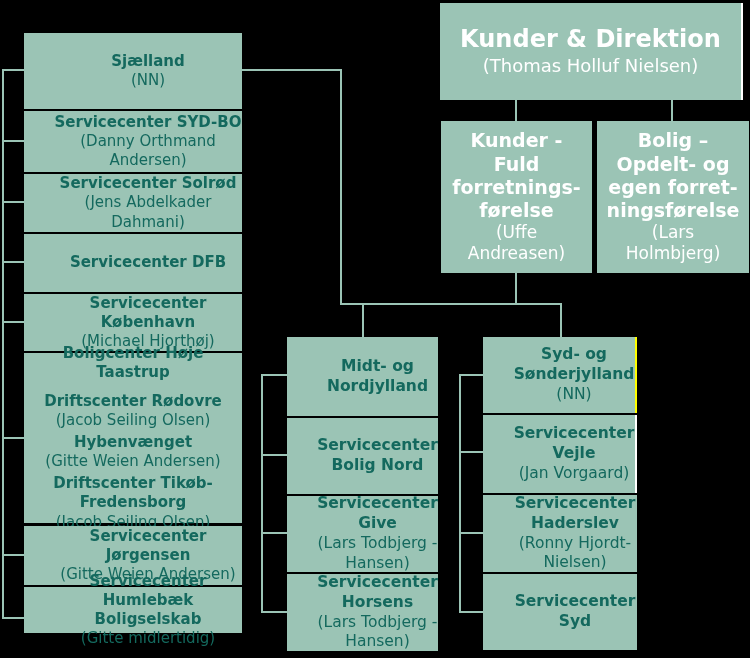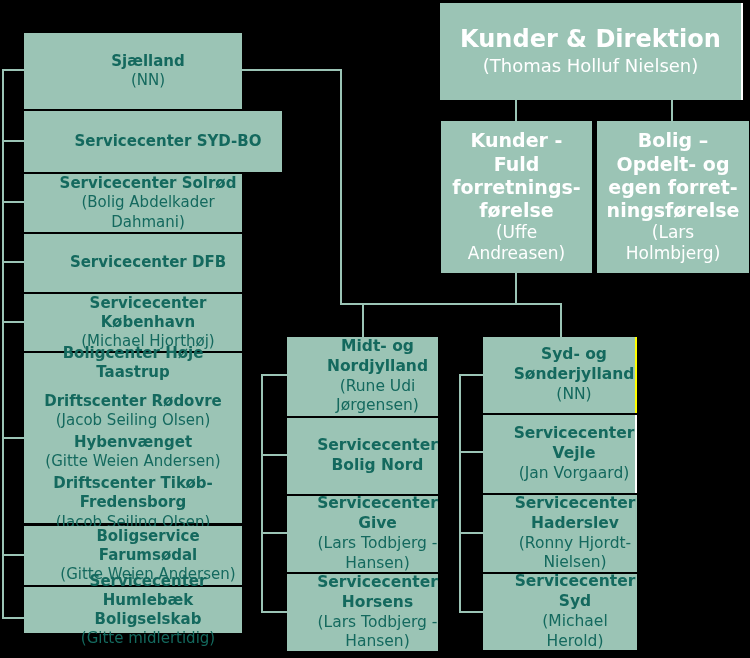--- a/index.html
+++ b/index.html
@@ -94,26 +94,27 @@
 egen forret-
 ningsførelse</div>
     <div class="pname">(Lars
 Holmbjerg)</div>
   </div>
 
   <div class="box dark" style="left:24px;top:33px;width:218px;height:76px">
     <div class="title">Sjælland</div>
     <div class="pname">(NN)</div>
   </div>
-  <div class="box dark" style="left:24px;top:111px;width:258px;height:61px">
+  <div class="box dark" style="left:24px;top:111px;width:218px;height:61px">
     <div class="title">Servicecenter SYD-BO</div>
+    <div class="pname">(Danny Orthmand Andersen)</div>
   </div>
   <div class="box dark" style="left:24px;top:174px;width:218px;height:58px">
     <div class="title">Servicecenter Solrød</div>
-    <div class="pname">(Bolig Abdelkader Dahmani)</div>
+    <div class="pname">(Jens Abdelkader Dahmani)</div>
   </div>
   <div class="box dark" style="left:24px;top:234px;width:218px;height:58px">
     <div class="title">Servicecenter DFB</div>
   </div>
   <div class="box dark" style="left:24px;top:294px;width:218px;height:57px">
     <div class="title">Servicecenter København</div>
     <div class="pname">(Michael Hjorthøj)</div>
   </div>
 
   <div class="box dark multi" style="left:24px;top:353px;width:218px;height:170px">
@@ -127,34 +128,32 @@
       <div class="pname">(Gitte Weien Andersen)</div>
     </div>
     <div>
       <div class="title">Driftscenter Tikøb-
 Fredensborg</div>
       <div class="pname">(Jacob Seiling Olsen)</div>
     </div>
   </div>
 
   <div class="box dark" style="left:24px;top:526px;width:218px;height:59px">
-    <div class="title">Boligservice Farumsødal</div>
+    <div class="title">Servicecenter Jørgensen</div>
     <div class="pname">(Gitte Weien Andersen)</div>
   </div>
   <div class="box dark" style="left:24px;top:587px;width:218px;height:46px">
     <div class="title">Servicecenter Humlebæk
 Boligselskab</div>
     <div class="pname">(Gitte midlertidig)</div>
   </div>
 
   <div class="box dark mid" style="left:287px;top:337px;width:151px;height:79px">
     <div class="title">Midt- og
 Nordjylland</div>
-    <div class="pname">(Rune Udi
-Jørgensen)</div>
   </div>
   <div class="box dark mid" style="left:287px;top:418px;width:151px;height:76px">
     <div class="title">Servicecenter
 Bolig Nord</div>
   </div>
   <div class="box dark mid" style="left:287px;top:496px;width:151px;height:76px">
     <div class="title">Servicecenter
 Give</div>
     <div class="pname">(Lars Todbjerg -
 Hansen)</div>
@@ -178,16 +177,15 @@
   </div>
   <div class="box dark mid" style="left:483px;top:495px;width:154px;height:77px">
     <div class="title">Servicecenter
 Haderslev</div>
     <div class="pname">(Ronny Hjordt-
 Nielsen)</div>
   </div>
   <div class="box dark mid" style="left:483px;top:574px;width:154px;height:76px">
     <div class="title">Servicecenter
 Syd</div>
-    <div class="pname">(Michael Herold)</div>
   </div>
 
 </div>
 
 </body></html>

